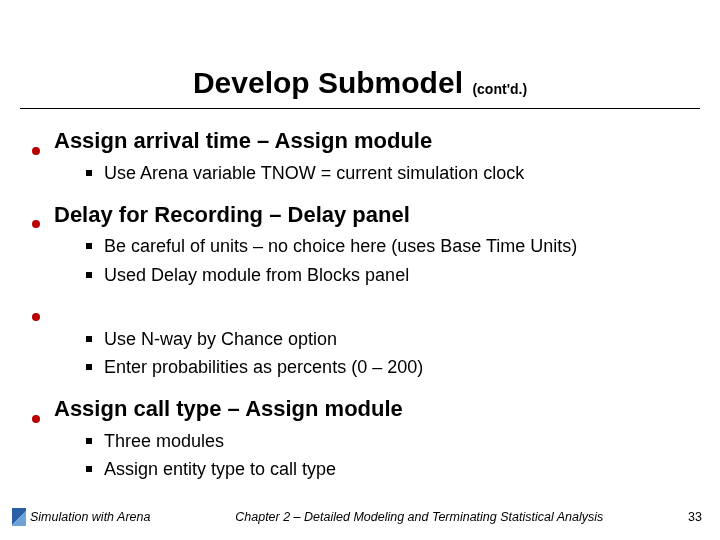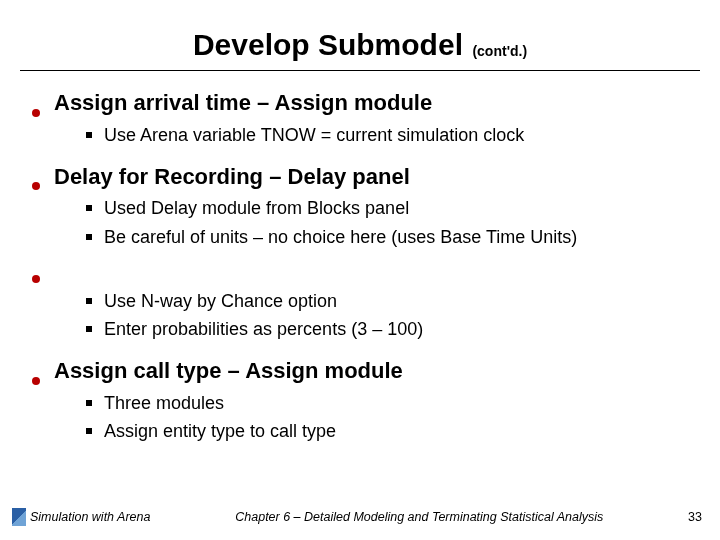--- a/index.html
+++ b/index.html
@@ -1,19 +1,19 @@
 <!DOCTYPE html>
 <html><head>
 <meta charset="utf-8">
 <style>
   * { margin: 0; padding: 0; box-sizing: border-box; }
   html, body { width: 720px; height: 540px; background: #fff; font-family: Arial, Helvetica, sans-serif; color: #000; }
   .slide { width: 720px; height: 540px; position: relative; padding: 28px 20px 0 20px; }
   .title-wrap { text-align: center; margin-bottom: 8px; }
-  .title { display: inline-block; font-size: 30px; font-weight: bold; color: #000; }
+  .title { display: inline-block; font-size: 30px; font-weight: bold; color: #000; margin-top: 38px; }
   .title-sub { display: inline-block; font-size: 14px; font-weight: bold; margin-left: 5px; vertical-align: middle; }
   .hr { border: none; border-top: 1.5px solid #000; margin: 6px 0 18px 0; }
   .content { padding: 0 12px 0 12px; }
   .lvl1 { list-style: none; }
   .lvl1 > li { display: flex; align-items: flex-end; margin-bottom: 6px; }
   .dot1 { width: 8px; height: 8px; border-radius: 50%; background: #b80000; flex: 0 0 auto; margin-top: 10px; margin-right: 14px; }
   .h1 { font-size: 22px; font-weight: bold; line-height: 1.25; }
   .lvl2 { list-style: none; margin: 6px 0 16px 54px; }
   .lvl2 > li { display: flex; align-items: flex-start; margin-bottom: 4px; }
   .sq2 { width: 6px; height: 6px; background: #000; flex: 0 0 auto; margin-top: 9px; margin-right: 12px; }
@@ -52,41 +52,41 @@
 
     <ul class="lvl1">
       <li>
         <span class="dot1"></span>
         <span class="h1">Delay for Recording – Delay panel</span>
       </li>
     </ul>
     <ul class="lvl2">
       <li>
         <span class="sq2"></span>
-        <span class="p2">Used Delay module from Blocks panel</span>
+        <span class="p2">Be careful of units – no choice here (uses Base Time Units)</span>
       </li>
       <li>
         <span class="sq2"></span>
-        <span class="p2">Be careful of units – no choice here (uses Base Time Units)</span>
+        <span class="p2">Used Delay module from Blocks panel</span>
       </li>
     </ul>
 
     <ul class="lvl1">
       <li>
         <span class="dot1"></span>
       </li>
     </ul>
     <ul class="lvl2">
       <li>
         <span class="sq2"></span>
         <span class="p2">Use N-way by Chance option</span>
       </li>
       <li>
         <span class="sq2"></span>
-        <span class="p2">Enter probabilities as percents (3 – 100)</span>
+        <span class="p2">Enter probabilities as percents (0 – 200)</span>
       </li>
     </ul>
 
     <ul class="lvl1">
       <li>
         <span class="dot1"></span>
         <span class="h1">Assign call type – Assign module</span>
       </li>
     </ul>
     <ul class="lvl2">
@@ -100,17 +100,17 @@
       </li>
     </ul>
 
   </div>
 
   <div class="footer">
     <div class="foot-left">
       <span class="logo"></span>
       <span>Simulation with Arena</span>
     </div>
-    <div class="foot-center">Chapter 6 – Detailed Modeling and Terminating Statistical Analysis</div>
+    <div class="foot-center">Chapter 2 – Detailed Modeling and Terminating Statistical Analysis</div>
     <div class="foot-right">33</div>
   </div>
 
 </div>
 
 </body></html>

